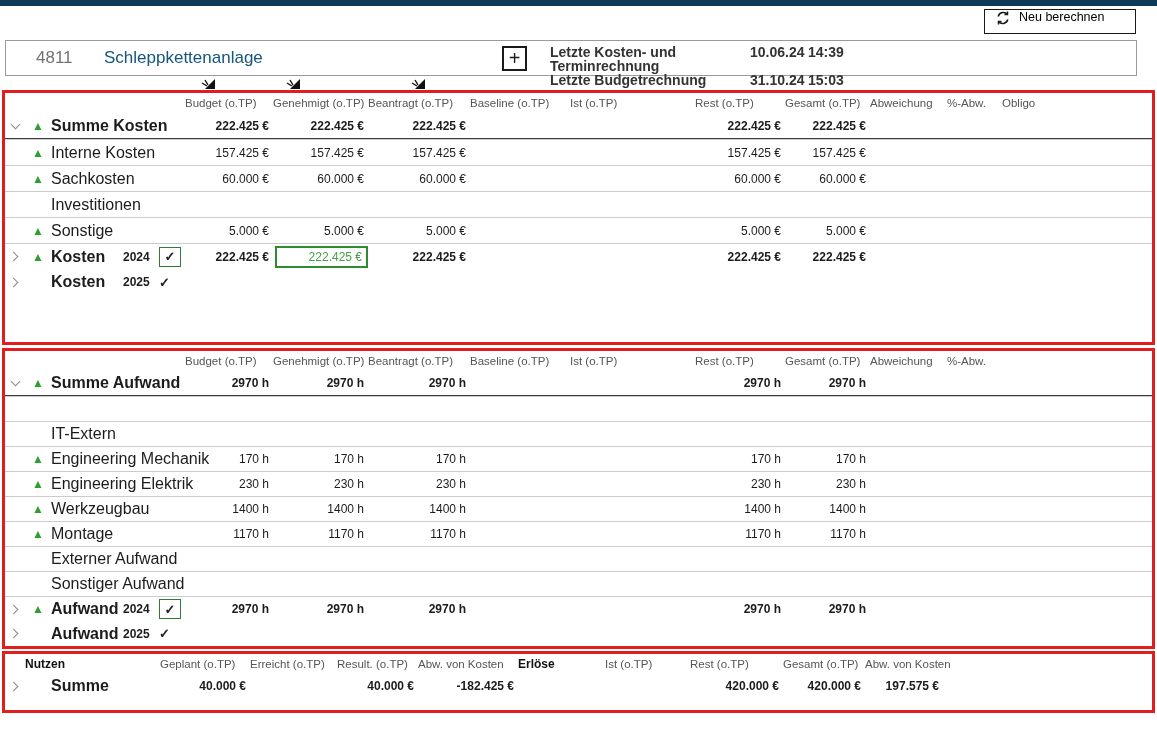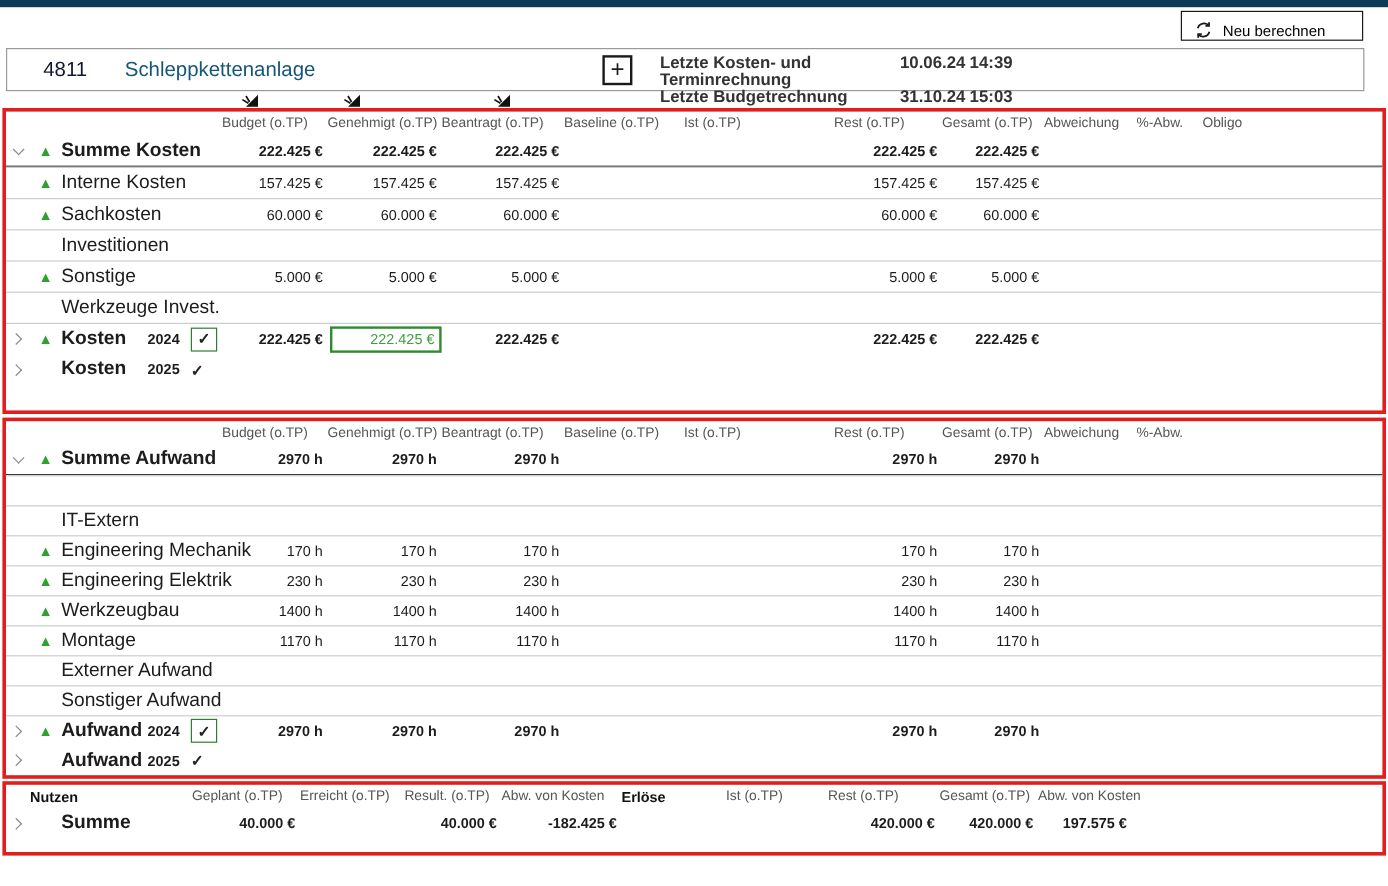--- a/index.html
+++ b/index.html
@@ -1,25 +1,25 @@
 <!DOCTYPE html>
 <html><head>
 <meta charset="utf-8">
 <style>
   * { margin:0; padding:0; box-sizing:border-box; }
   html,body { width:1157px; height:738px; background:#fff; font-family:"Liberation Sans", sans-serif; color:#1c1c1c; overflow:hidden; }
   .topbar { position:absolute; left:0; top:0; width:1157px; height:6px; background:#0c3b57; }
 
   
-  .btn-recalc { position:absolute; left:984px; top:9px; width:152px; height:25px; background:#fff; border:1.5px solid #1a1a1a; display:flex; align-items:flex-end; gap:8px; padding:0 10px; font-size:12.5px; cursor:pointer; }
+  .btn-recalc { position:absolute; left:984px; top:9px; width:152px; height:25px; background:#fff; border:1.5px solid #1a1a1a; display:flex; align-items:flex-start; gap:8px; padding:0 10px; font-size:12.5px; cursor:pointer; }
   .refresh-ico svg { display:block; }
 
   
   .titlebox { position:absolute; left:5px; top:40px; width:1132px; height:36px; border:1px solid #9a9a9a; background:#fff; display:flex; align-items:center; }
-  .proj-id { position:absolute; left:30px; font-size:17px; color:#0f172a; }
+  .proj-id { position:absolute; left:30px; font-size:17px; color:#737373; }
   .proj-name { position:absolute; left:98px; font-size:17px; color:#15567a; }
   .plusbox { position:absolute; left:496px; top:5px; width:25px; height:25px; border:2px solid #1a1a1a; display:flex; align-items:center; justify-content:center; cursor:pointer; }
   .plusbox span { font-size:20px; line-height:1; font-weight:400; margin-top:-2px; }
   .calcinfo { position:absolute; left:544px; top:4px; font-size:14px; color:#333; line-height:14px;font-weight:bold; }
   .calcinfo .grid { display:grid; grid-template-columns: 200px 58px 40px; }
   .baseline-lbl { position:absolute; left:820px; top:11px; font-size:11.5px; color:#333;margin-top:44px; }
 
   
   .pin { position:absolute; top:77px; width:16px; height:14px; cursor:pointer; }
   .pin svg { display:block; }
@@ -214,37 +214,20 @@
       <span class="cell">5.000 €</span>
       <span class="cell">5.000 €</span>
       <span class="cell"></span>
       <span class="cell"></span>
       <span class="cell">5.000 €</span>
       <span class="cell">5.000 €</span>
       <span class="cell"></span>
       <span class="cell"></span>
       <span class="cell"></span>
     </div>
-    <div class="t12 row light">
-      <span class="exp"></span>
-      <span class="lblcell">
-        <span class="tri"></span>
-        <span class="lbl-txt">Werkzeuge Invest.</span>
-      </span>
-      <span class="cell"></span>
-      <span class="cell"></span>
-      <span class="cell"></span>
-      <span class="cell"></span>
-      <span class="cell"></span>
-      <span class="cell"></span>
-      <span class="cell"></span>
-      <span class="cell"></span>
-      <span class="cell"></span>
-      <span class="cell"></span>
-    </div>
     <div class="t12 row bold light">
       <span class="exp">
         <i class="chev right"></i>
       </span>
       <span class="lblcell has-year">
         <span class="tri">▲</span>
         <span class="lbl-txt">Kosten</span>
         <span class="yr">2024</span>
         <span class="chkbox">✓</span>
       </span>

